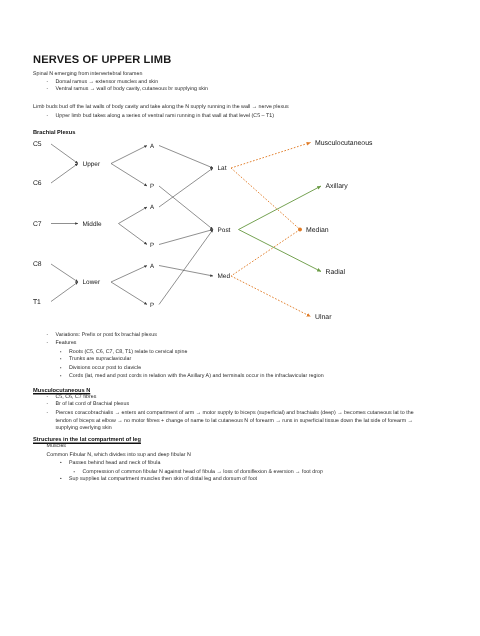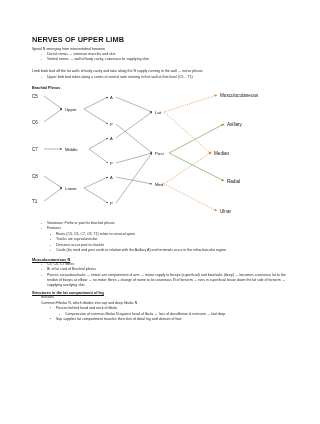--- a/index.html
+++ b/index.html
@@ -12,21 +12,21 @@
     position:relative;
   }
   .page{
     position:absolute;
     left:0;top:0;width:300px;height:424px;
     background:#fff;
     padding:0;
   }
   .content{
     position:absolute;
-    left:32px;top:36px;width:258px;
+    left:22px;top:36px;width:258px;
   }
   h1.title{
     font-size:7.4px;
     font-weight:bold;
     margin:0 0 2.4px 0;
     letter-spacing:0.1px;
     line-height:1.1;
   }
   .l0{
     font-size:3.55px;

